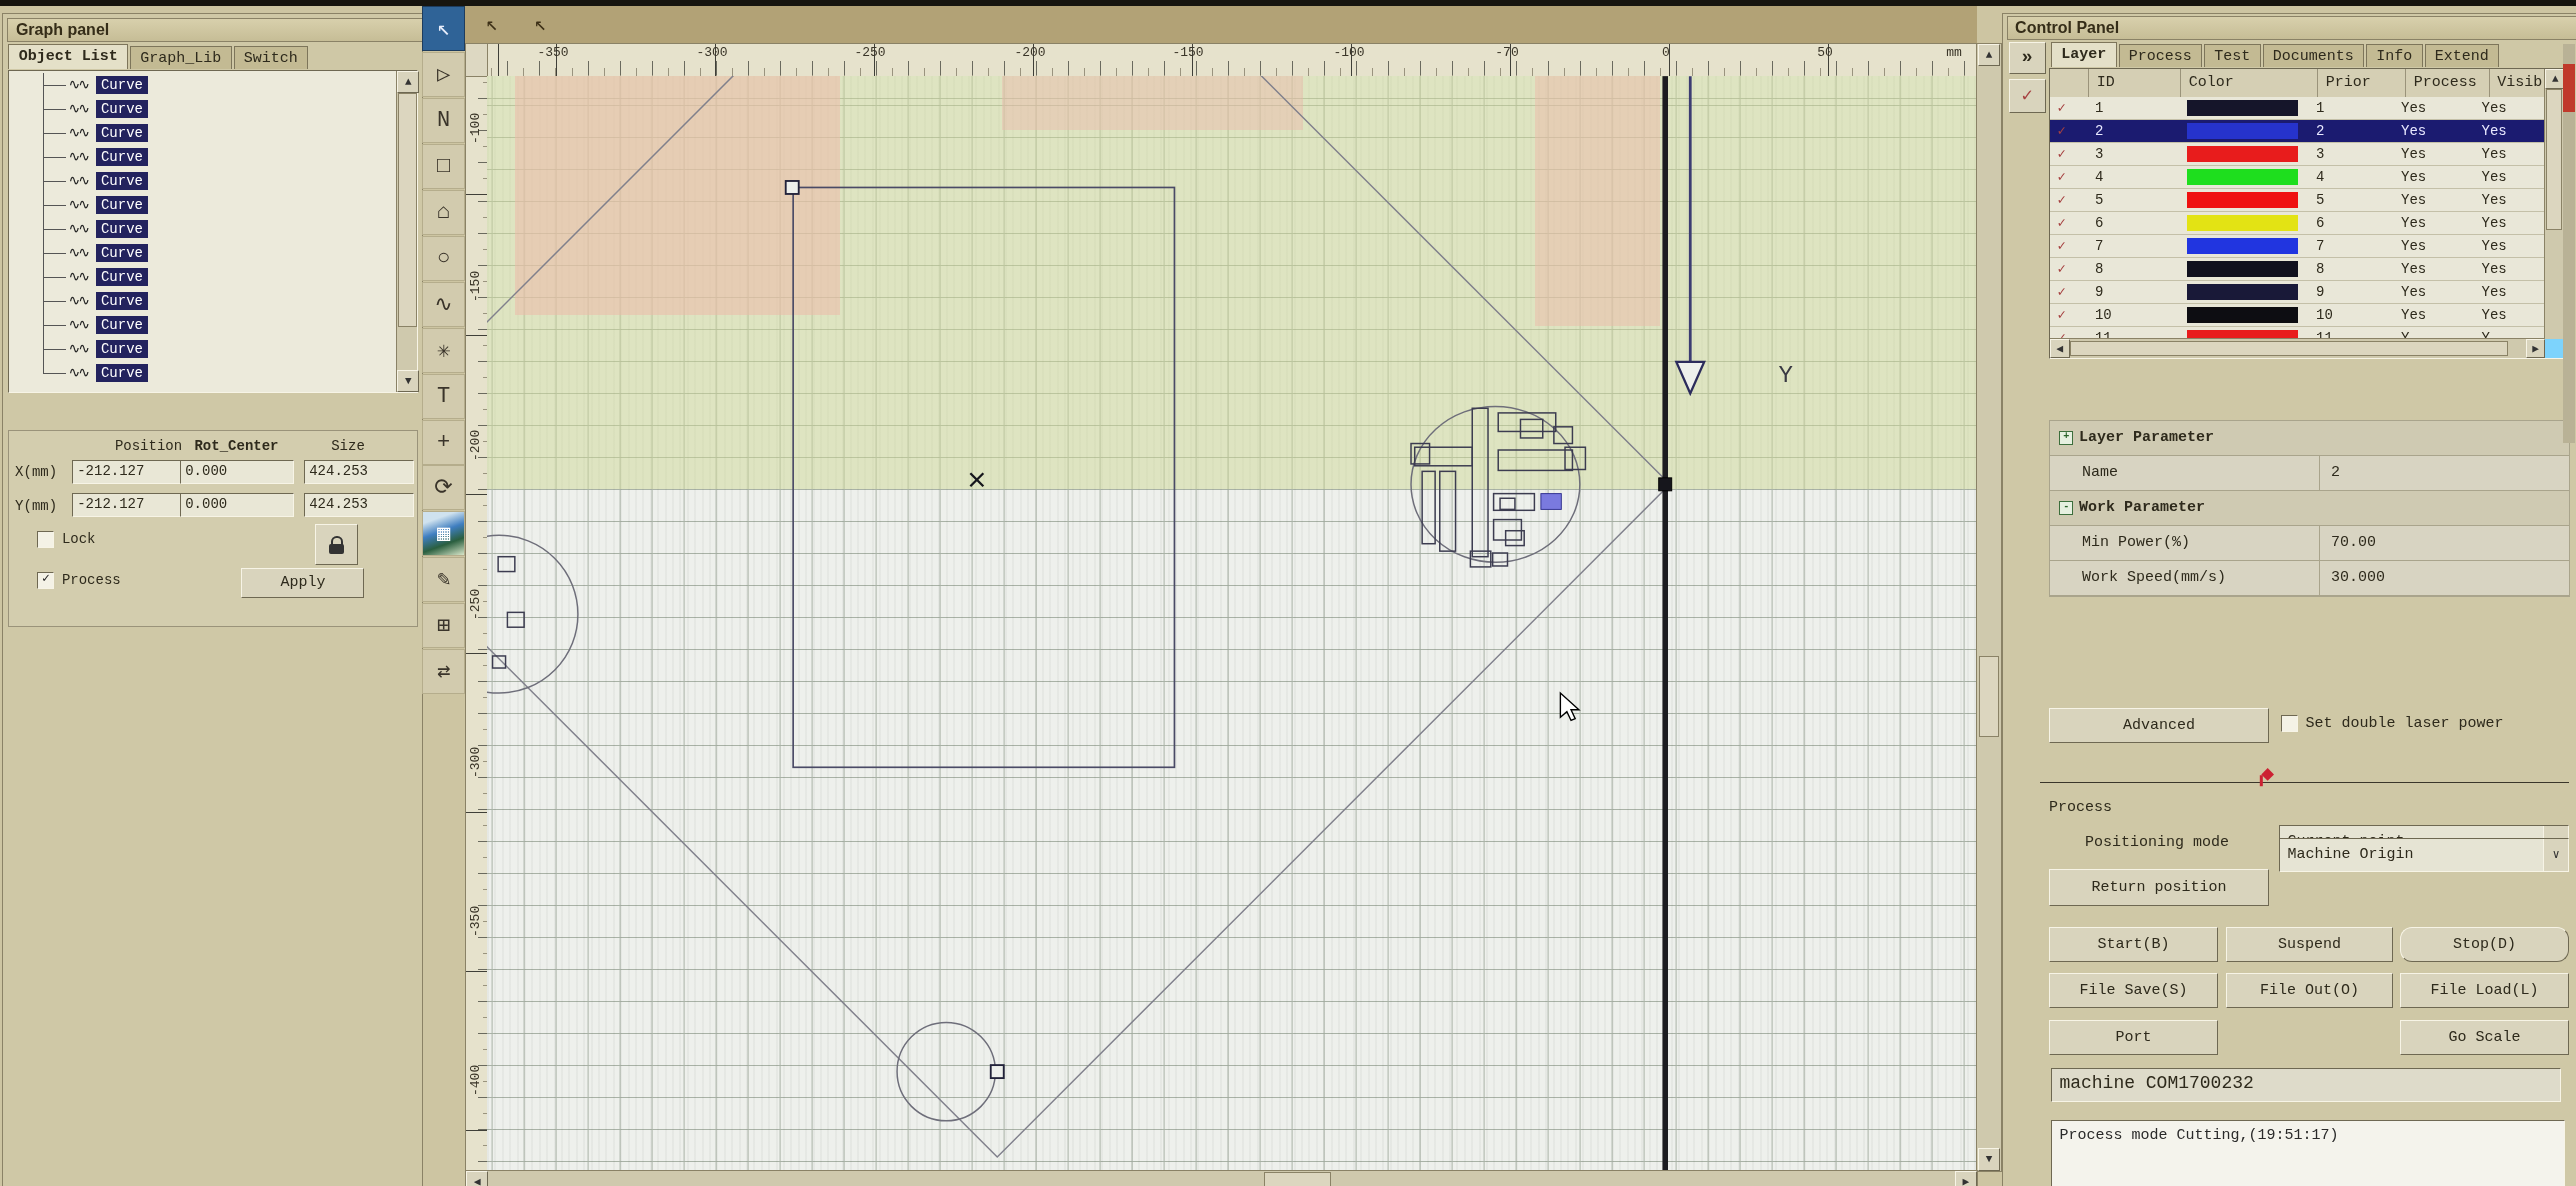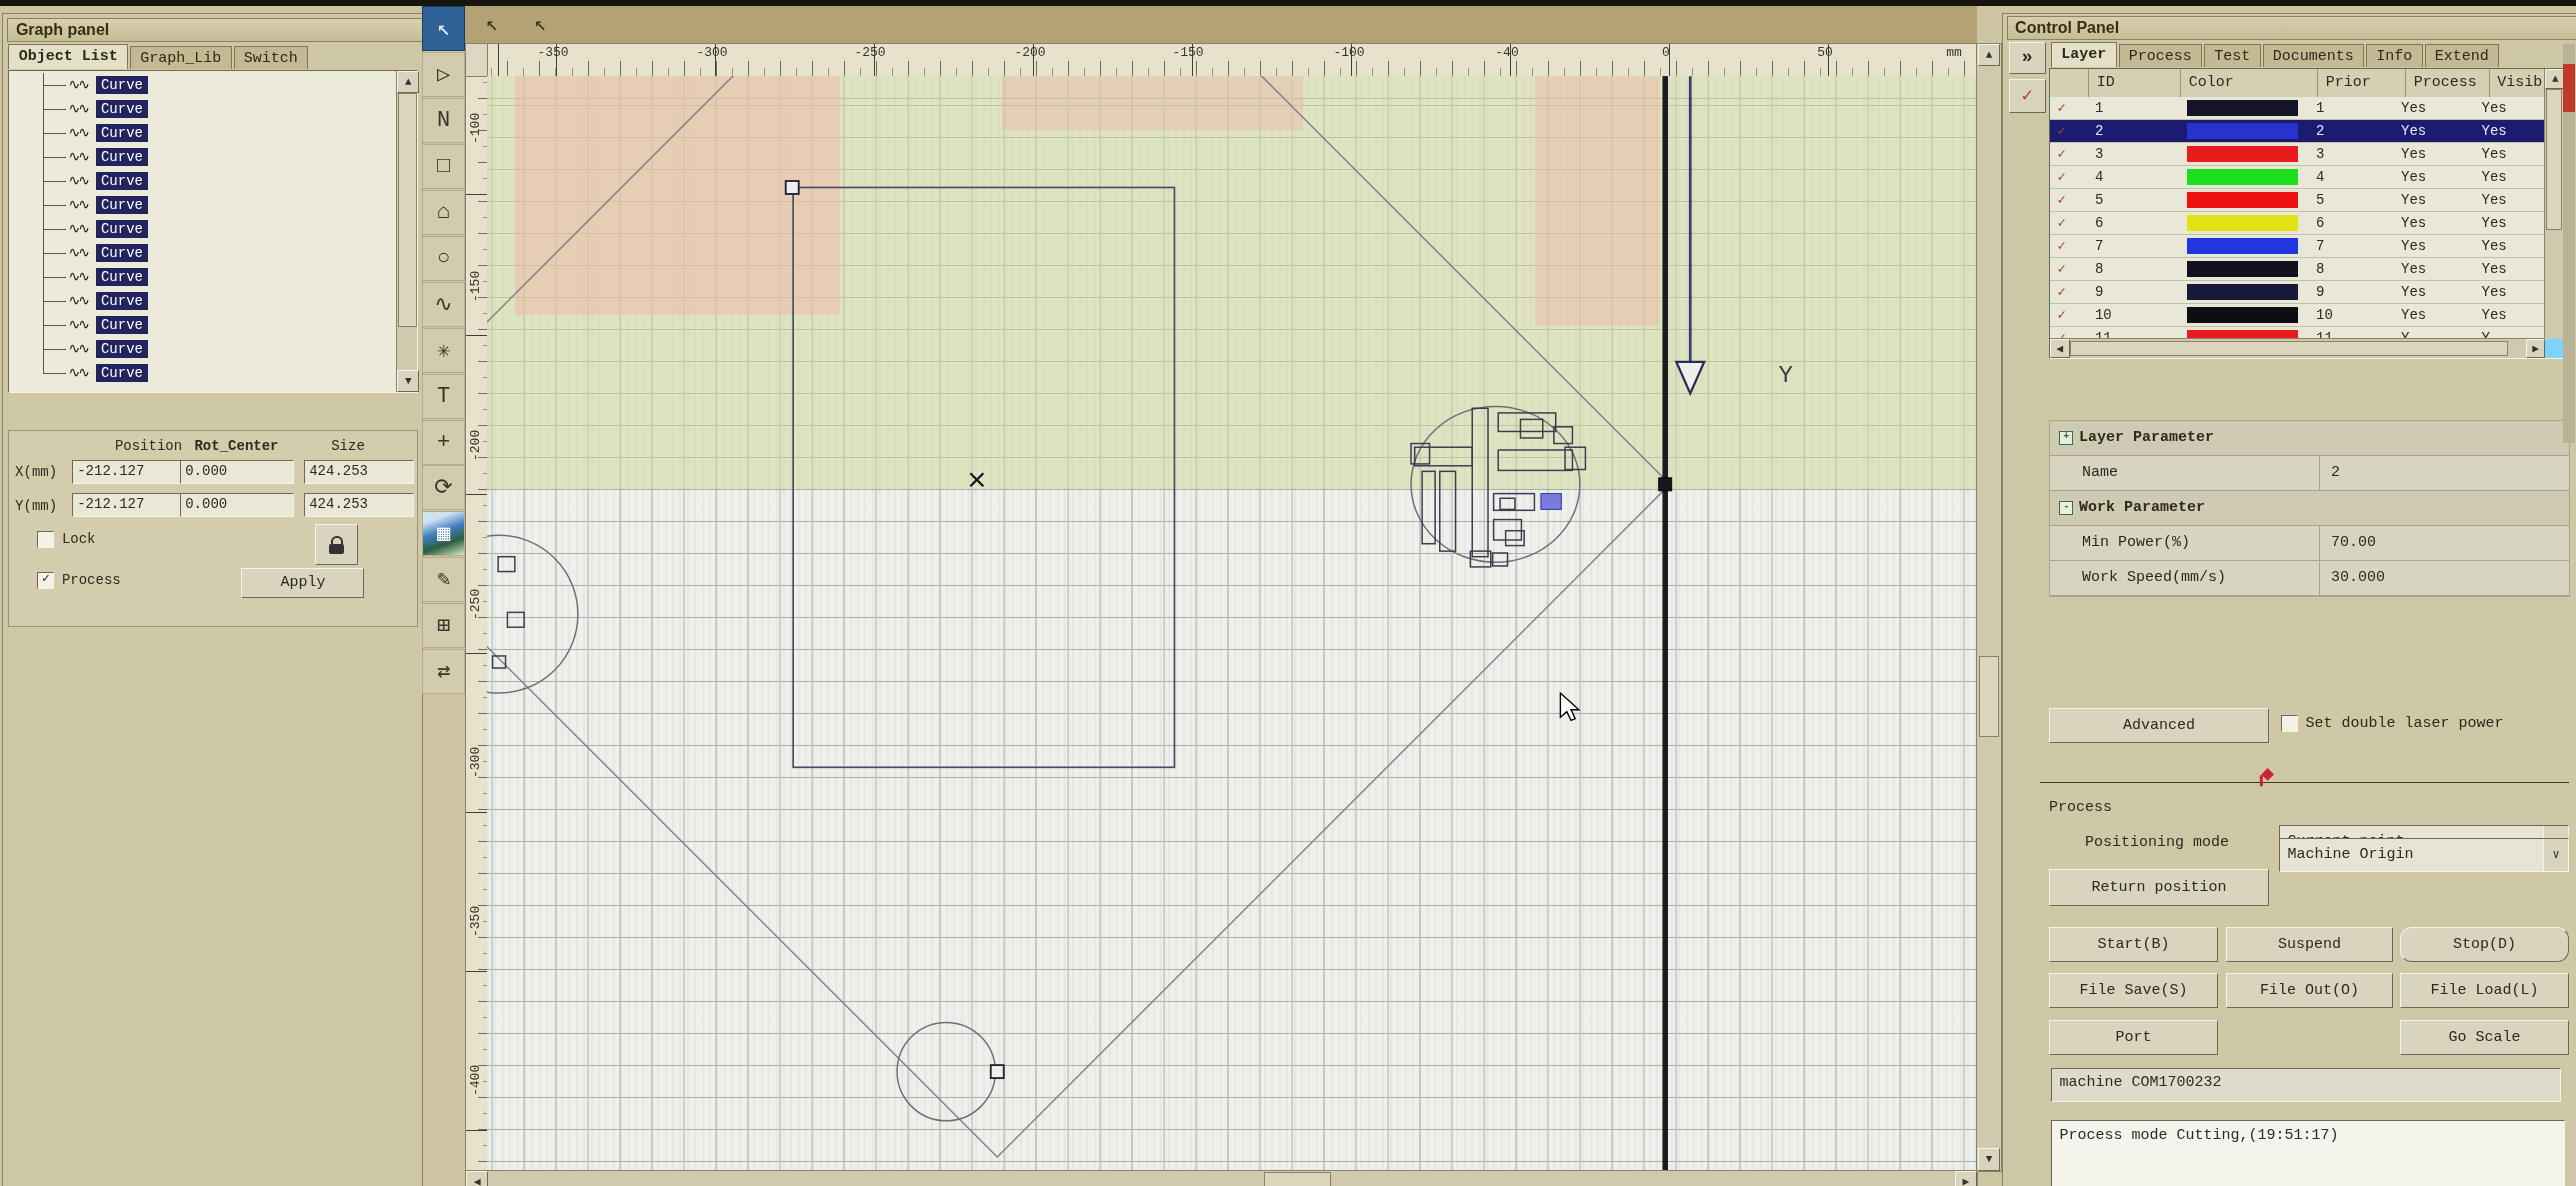--- a/index.html
+++ b/index.html
@@ -244,21 +244,21 @@
 
   <div class="abs" id="ruler-corner"></div>
   <div class="abs" id="ruler-top">
     <span class="rl-top" style="left:1466px;">mm</span>
   <span class="rl-top" style="left: 65px;">-350</span>
       <span class="rl-top" style="left: 224px;">-300</span>
       <span class="rl-top" style="left: 382px;">-250</span>
       <span class="rl-top" style="left: 542px;">-200</span>
       <span class="rl-top" style="left: 700px;">-150</span>
       <span class="rl-top" style="left: 861px;">-100</span>
-      <span class="rl-top" style="left: 1019px;">-40</span>
+      <span class="rl-top" style="left: 1019px;">-70</span>
       <span class="rl-top" style="left: 1178px;">0</span>
       <span class="rl-top" style="left: 1337px;">50</span>
     </div>
   <div class="abs" id="ruler-left">
       <span class="rl-left" style="top: 67px;">-100</span>
       <span class="rl-left" style="top: 225px;">-150</span>
       <span class="rl-left" style="top: 384px;">-200</span>
       <span class="rl-left" style="top: 543px;">-250</span>
       <span class="rl-left" style="top: 701px;">-300</span>
       <span class="rl-left" style="top: 860px;">-350</span>
@@ -509,21 +509,21 @@
         <div class="btn" style="position: absolute; left: 46px; top: 913px; width: 167px; height: 33px;">Start(B)</div>
         <div class="btn" style="position: absolute; left: 223px; top: 913px; width: 165px; height: 33px;">Suspend</div>
         <div class="btn" style="position: absolute; left: 397px; top: 913px; width: 167px; height: 33px; border-radius: 12px;">Stop(D)</div>
         <div class="btn" style="position: absolute; left: 46px; top: 959px; width: 167px; height: 33px;">File Save(S)</div>
         <div class="btn" style="position: absolute; left: 223px; top: 959px; width: 165px; height: 33px;">File Out(O)</div>
         <div class="btn" style="position: absolute; left: 397px; top: 959px; width: 167px; height: 33px;">File Load(L)</div>
         <div class="btn" style="position: absolute; left: 46px; top: 1006px; width: 167px; height: 33px;">Port</div>
         <div class="btn" style="position: absolute; left: 397px; top: 1006px; width: 167px; height: 33px;">Go Scale</div>
       </div>
 
-    <div class="inset" style="position:absolute;left:48px;top:1054px;width:501px;height:32px;font-size:15px;
+    <div class="inset" style="position:absolute;left:48px;top:1054px;width:501px;height:32px;font-size:18px;
                 line-height:28px;padding-left:7.4px;background:#dedbca;">machine COM1700232</div>
 
     <div class="inset" style="position:absolute;left:48px;top:1106px;width:512px;height:67px;background:#f4f3ec;">
       <div style="padding:5.6px 7.4px;font-size:15px;color:#2a2a2a;">Process mode Cutting,(19:51:17)</div>
     </div>
 
     <div style="position:absolute;right:1.9px;top:30px;width:12px;height:399px;background:#b9b296;">
       <div style="position:absolute;top:20.4px;left:0;width:12px;height:48px;background:#c0392b;"></div>
     </div>
   </div>

